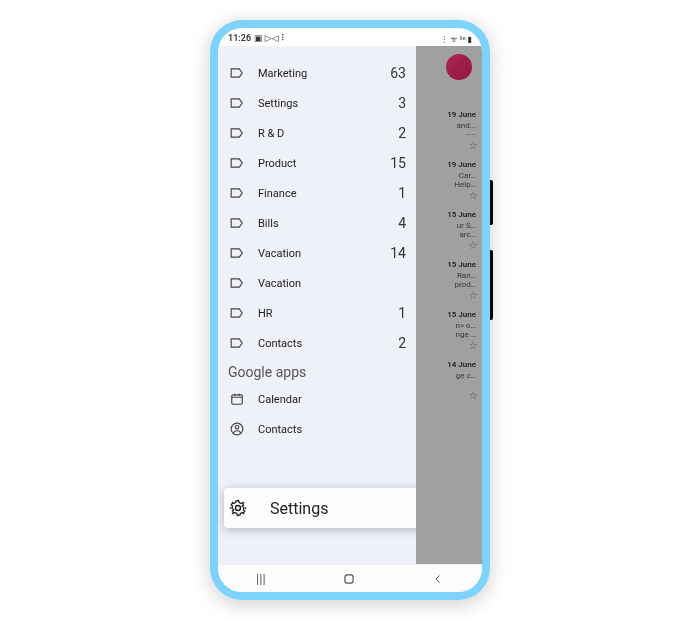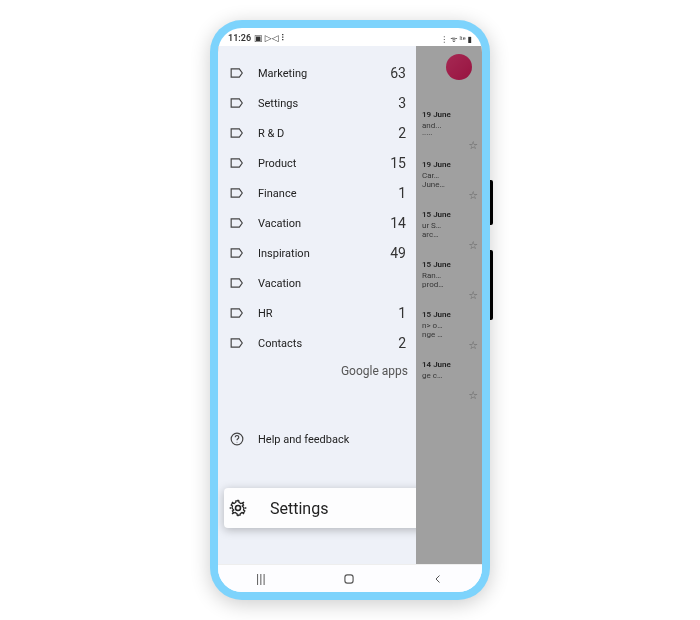--- a/index.html
+++ b/index.html
@@ -83,21 +83,21 @@
   .inbox-items {
     position: absolute;
     top: 60px;
     right: 0;
     width: 60px;
     z-index: 1;
   }
   .inbox-item {
     height: 50px;
     padding: 4px 6px 4px 0;
-    text-align: left;
+    text-align: right;
     font-size: 8px;
     color: #444;
     position: relative;
   }
   .inbox-item .date { font-weight: 600; color: #333; margin-bottom: 2px;}
   .inbox-item .line { white-space: nowrap; overflow: hidden; text-overflow: ellipsis; color: #555;}
   .inbox-item .star {
     position: absolute;
     bottom: 4px;
     right: 4px;
@@ -135,24 +135,23 @@
     color: #444;
   }
   .drawer-row .label { flex: 1; }
   .drawer-row .count {
     font-size: 14px;
     color: #333;
     min-width: 16px;
     text-align: right;
   }
   .section-header {
-    font-size: 12px;
+    font-size: 14px;
     color: #555;
     padding: 6px 8px 4px 10px;
-    text-align: right;
   }
   
   .settings-pop {
     position: absolute;
     left: 6px;
     right: -50px;
     bottom: 36px;
     height: 40px;
     background: #fdfdfe;
     border-radius: 4px;
@@ -215,21 +214,21 @@
         <div class="inbox-items" id="inbox-items">
             <div class="inbox-item">
               <div class="date">19 June</div>
               <div class="line">and...</div>
               <div class="line">·····</div>
               <div class="star">☆</div>
             </div>
             <div class="inbox-item">
               <div class="date">19 June</div>
               <div class="line">Car…</div>
-              <div class="line">June…</div>
+              <div class="line">Help…</div>
               <div class="star">☆</div>
             </div>
             <div class="inbox-item">
               <div class="date">15 June</div>
               <div class="line">ur S…</div>
               <div class="line">arc…</div>
               <div class="star">☆</div>
             </div>
             <div class="inbox-item">
               <div class="date">15 June</div>
@@ -299,38 +298,38 @@
               </span>
               <span class="label">Finance</span>
               <span class="count">1</span>
             </div>
             <div class="drawer-row">
               <span class="icon">
                 <svg width="14" height="12" viewBox="0 0 24 20" fill="none" stroke="#444" stroke-width="2">
                   <path d="M2 3h14l5 7-5 7H2z"></path>
                 </svg>
               </span>
+              <span class="label">Bills</span>
+              <span class="count">4</span>
+            </div>
+            <div class="drawer-row">
+              <span class="icon">
+                <svg width="14" height="12" viewBox="0 0 24 20" fill="none" stroke="#444" stroke-width="2">
+                  <path d="M2 3h14l5 7-5 7H2z"></path>
+                </svg>
+              </span>
               <span class="label">Vacation</span>
               <span class="count">14</span>
             </div>
             <div class="drawer-row">
               <span class="icon">
                 <svg width="14" height="12" viewBox="0 0 24 20" fill="none" stroke="#444" stroke-width="2">
                   <path d="M2 3h14l5 7-5 7H2z"></path>
                 </svg>
               </span>
-              <span class="label">Inspiration</span>
-              <span class="count">49</span>
-            </div>
-            <div class="drawer-row">
-              <span class="icon">
-                <svg width="14" height="12" viewBox="0 0 24 20" fill="none" stroke="#444" stroke-width="2">
-                  <path d="M2 3h14l5 7-5 7H2z"></path>
-                </svg>
-              </span>
               <span class="label">Vacation</span>
               <span class="count"></span>
             </div>
             <div class="drawer-row">
               <span class="icon">
                 <svg width="14" height="12" viewBox="0 0 24 20" fill="none" stroke="#444" stroke-width="2">
                   <path d="M2 3h14l5 7-5 7H2z"></path>
                 </svg>
               </span>
               <span class="label">HR</span>
@@ -340,20 +339,41 @@
               <span class="icon">
                 <svg width="14" height="12" viewBox="0 0 24 20" fill="none" stroke="#444" stroke-width="2">
                   <path d="M2 3h14l5 7-5 7H2z"></path>
                 </svg>
               </span>
               <span class="label">Contacts</span>
               <span class="count">2</span>
             </div>
           </div>
         <div class="section-header">Google apps</div>
+        <div id="apps-list">
+            <div class="drawer-row">
+              <span class="icon">
+                <svg width="14" height="14" viewBox="0 0 24 24" fill="none" stroke="#444" stroke-width="2">
+                  <rect x="3" y="5" width="18" height="16" rx="2"></rect>
+                  <path d="M3 9h18M8 3v4M16 3v4"></path>
+                </svg>
+              </span>
+              <span class="label">Calendar</span>
+            </div>
+            <div class="drawer-row">
+              <span class="icon">
+                <svg width="14" height="14" viewBox="0 0 24 24" fill="none" stroke="#444" stroke-width="2">
+                  <circle cx="12" cy="9" r="3"></circle>
+                  <path d="M6 20c0-3 2.7-5 6-5s6 2 6 5"></path>
+                  <circle cx="12" cy="12" r="10"></circle>
+                </svg>
+              </span>
+              <span class="label">Contacts</span>
+            </div>
+          </div>
 
         <div style="height:42px"></div>
         <div class="drawer-row">
           <span class="icon">
             <svg width="14" height="14" viewBox="0 0 24 24" fill="none" stroke="#444" stroke-width="2">
               <circle cx="12" cy="12" r="10"></circle>
               <path d="M9 9a3 3 0 1 1 4.5 2.6C12.5 12.5 12 13 12 14"></path>
               <circle cx="12" cy="17.5" r="0.8" fill="#444" stroke="none"></circle>
             </svg>
           </span>

